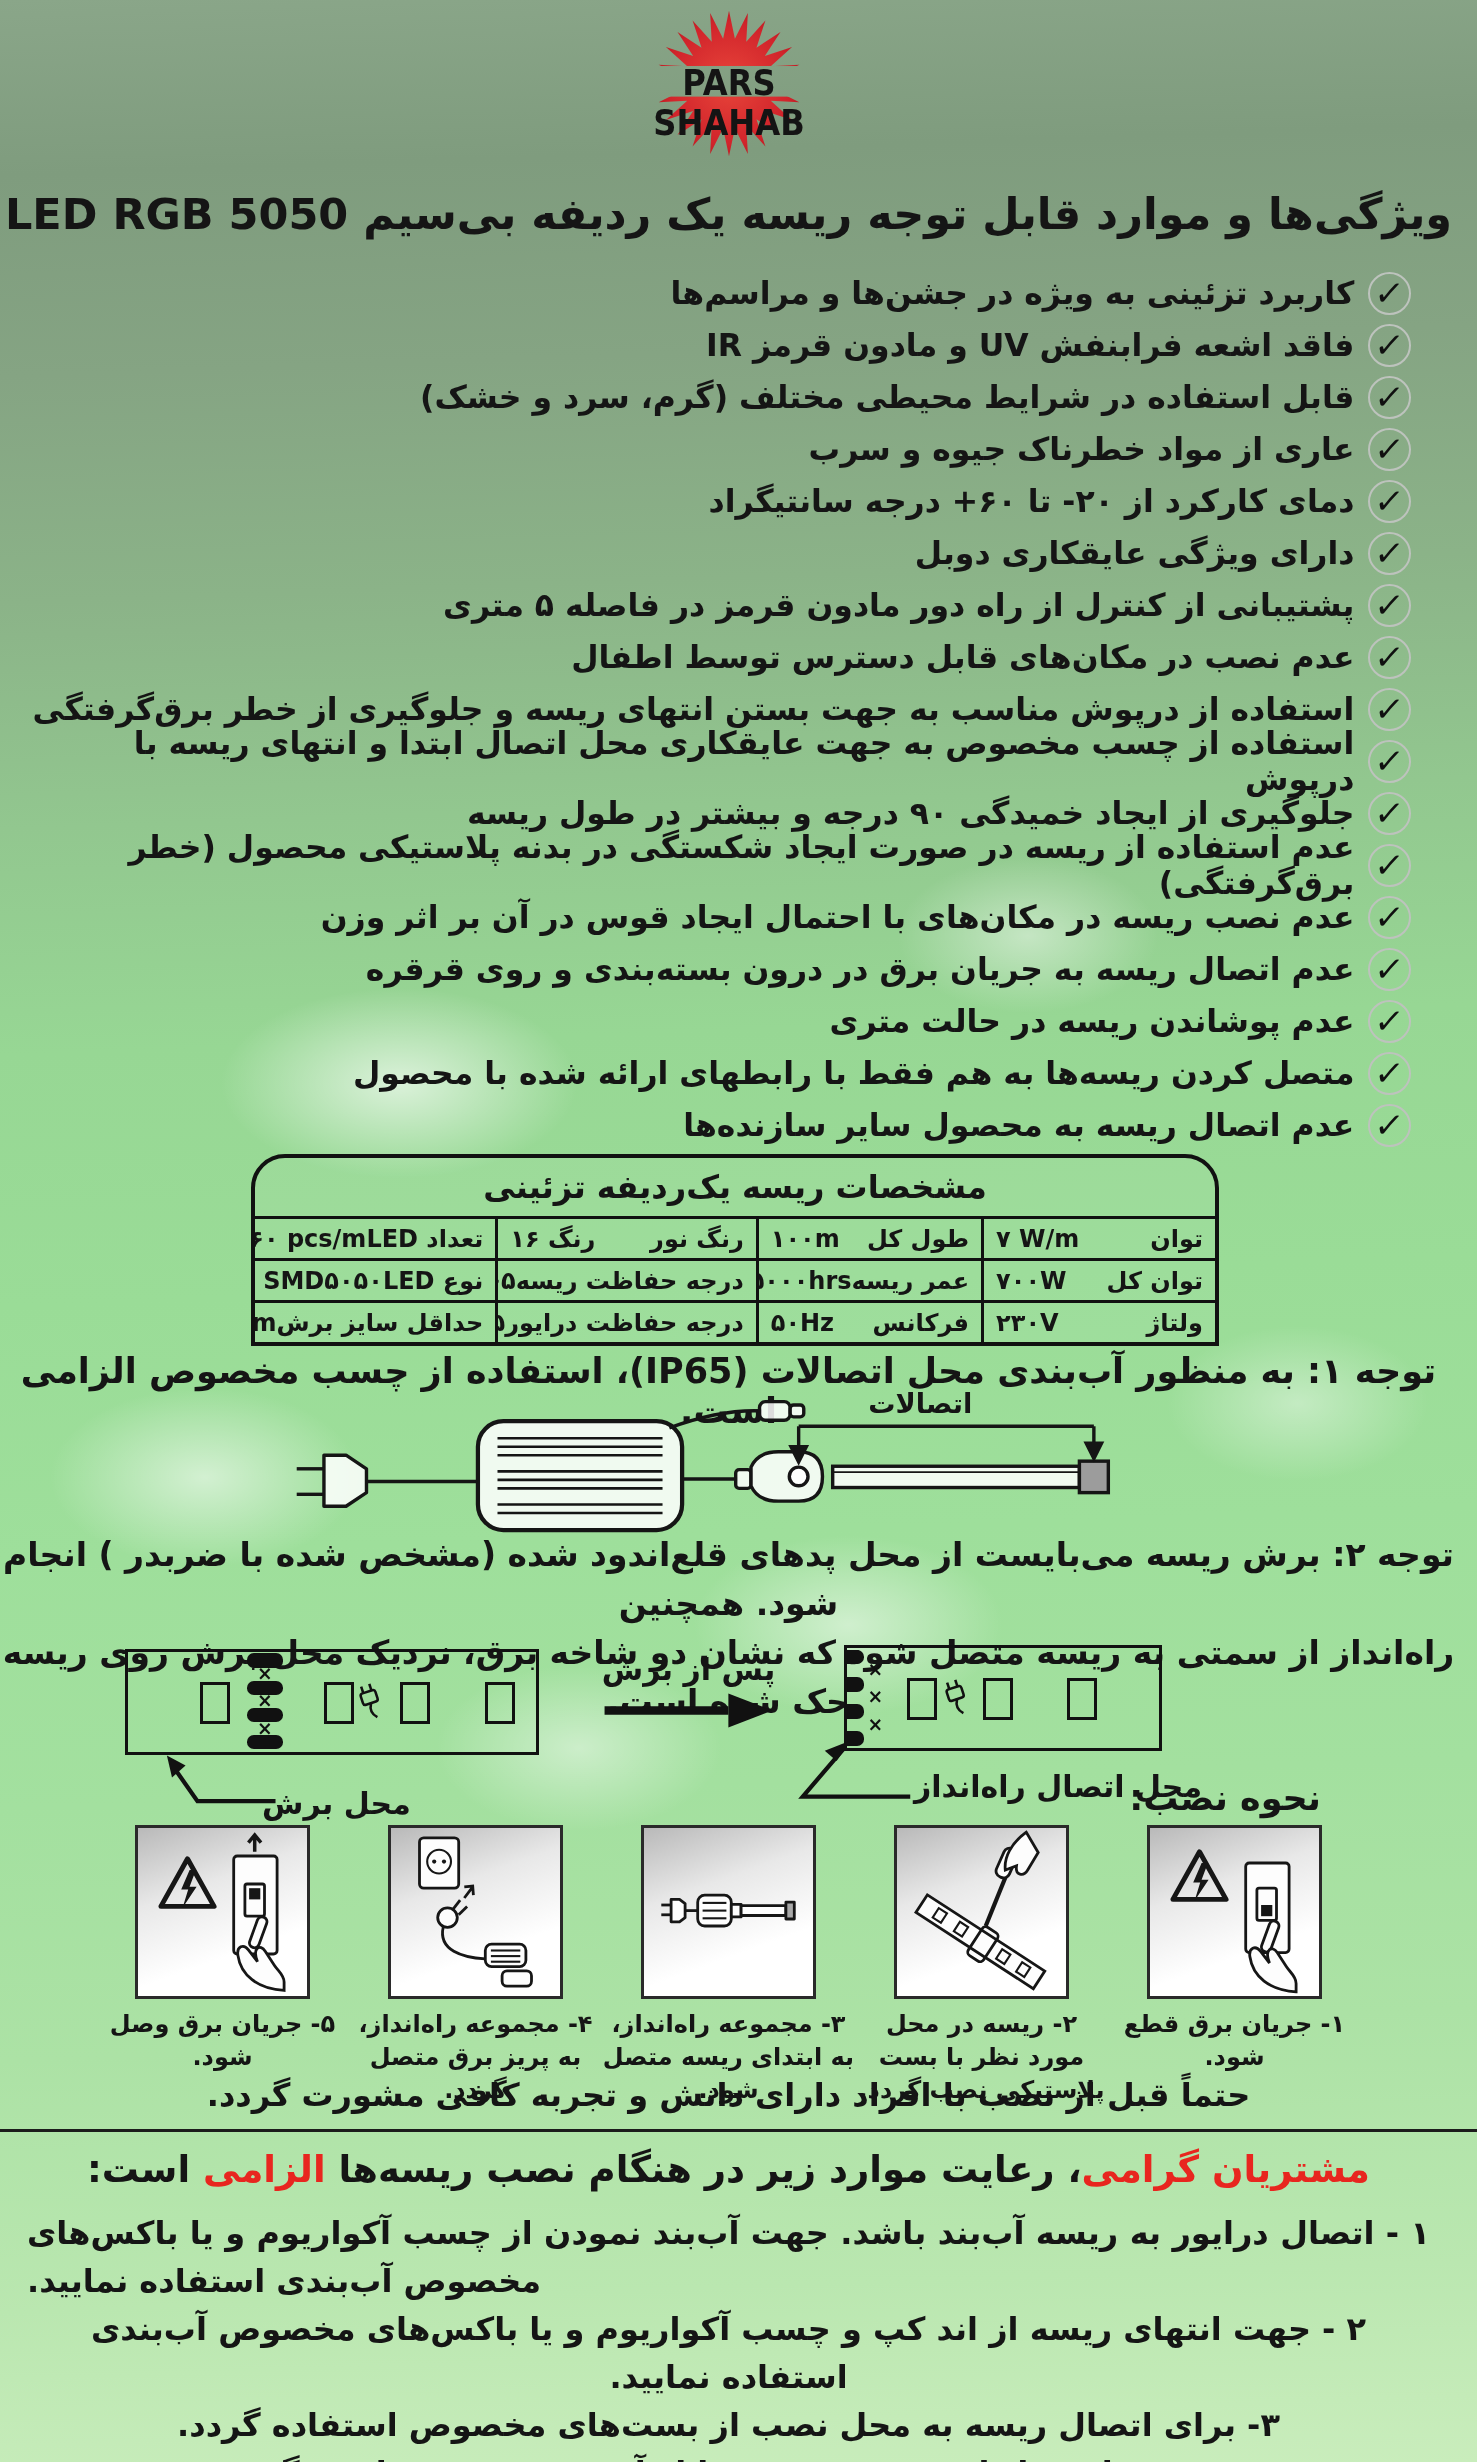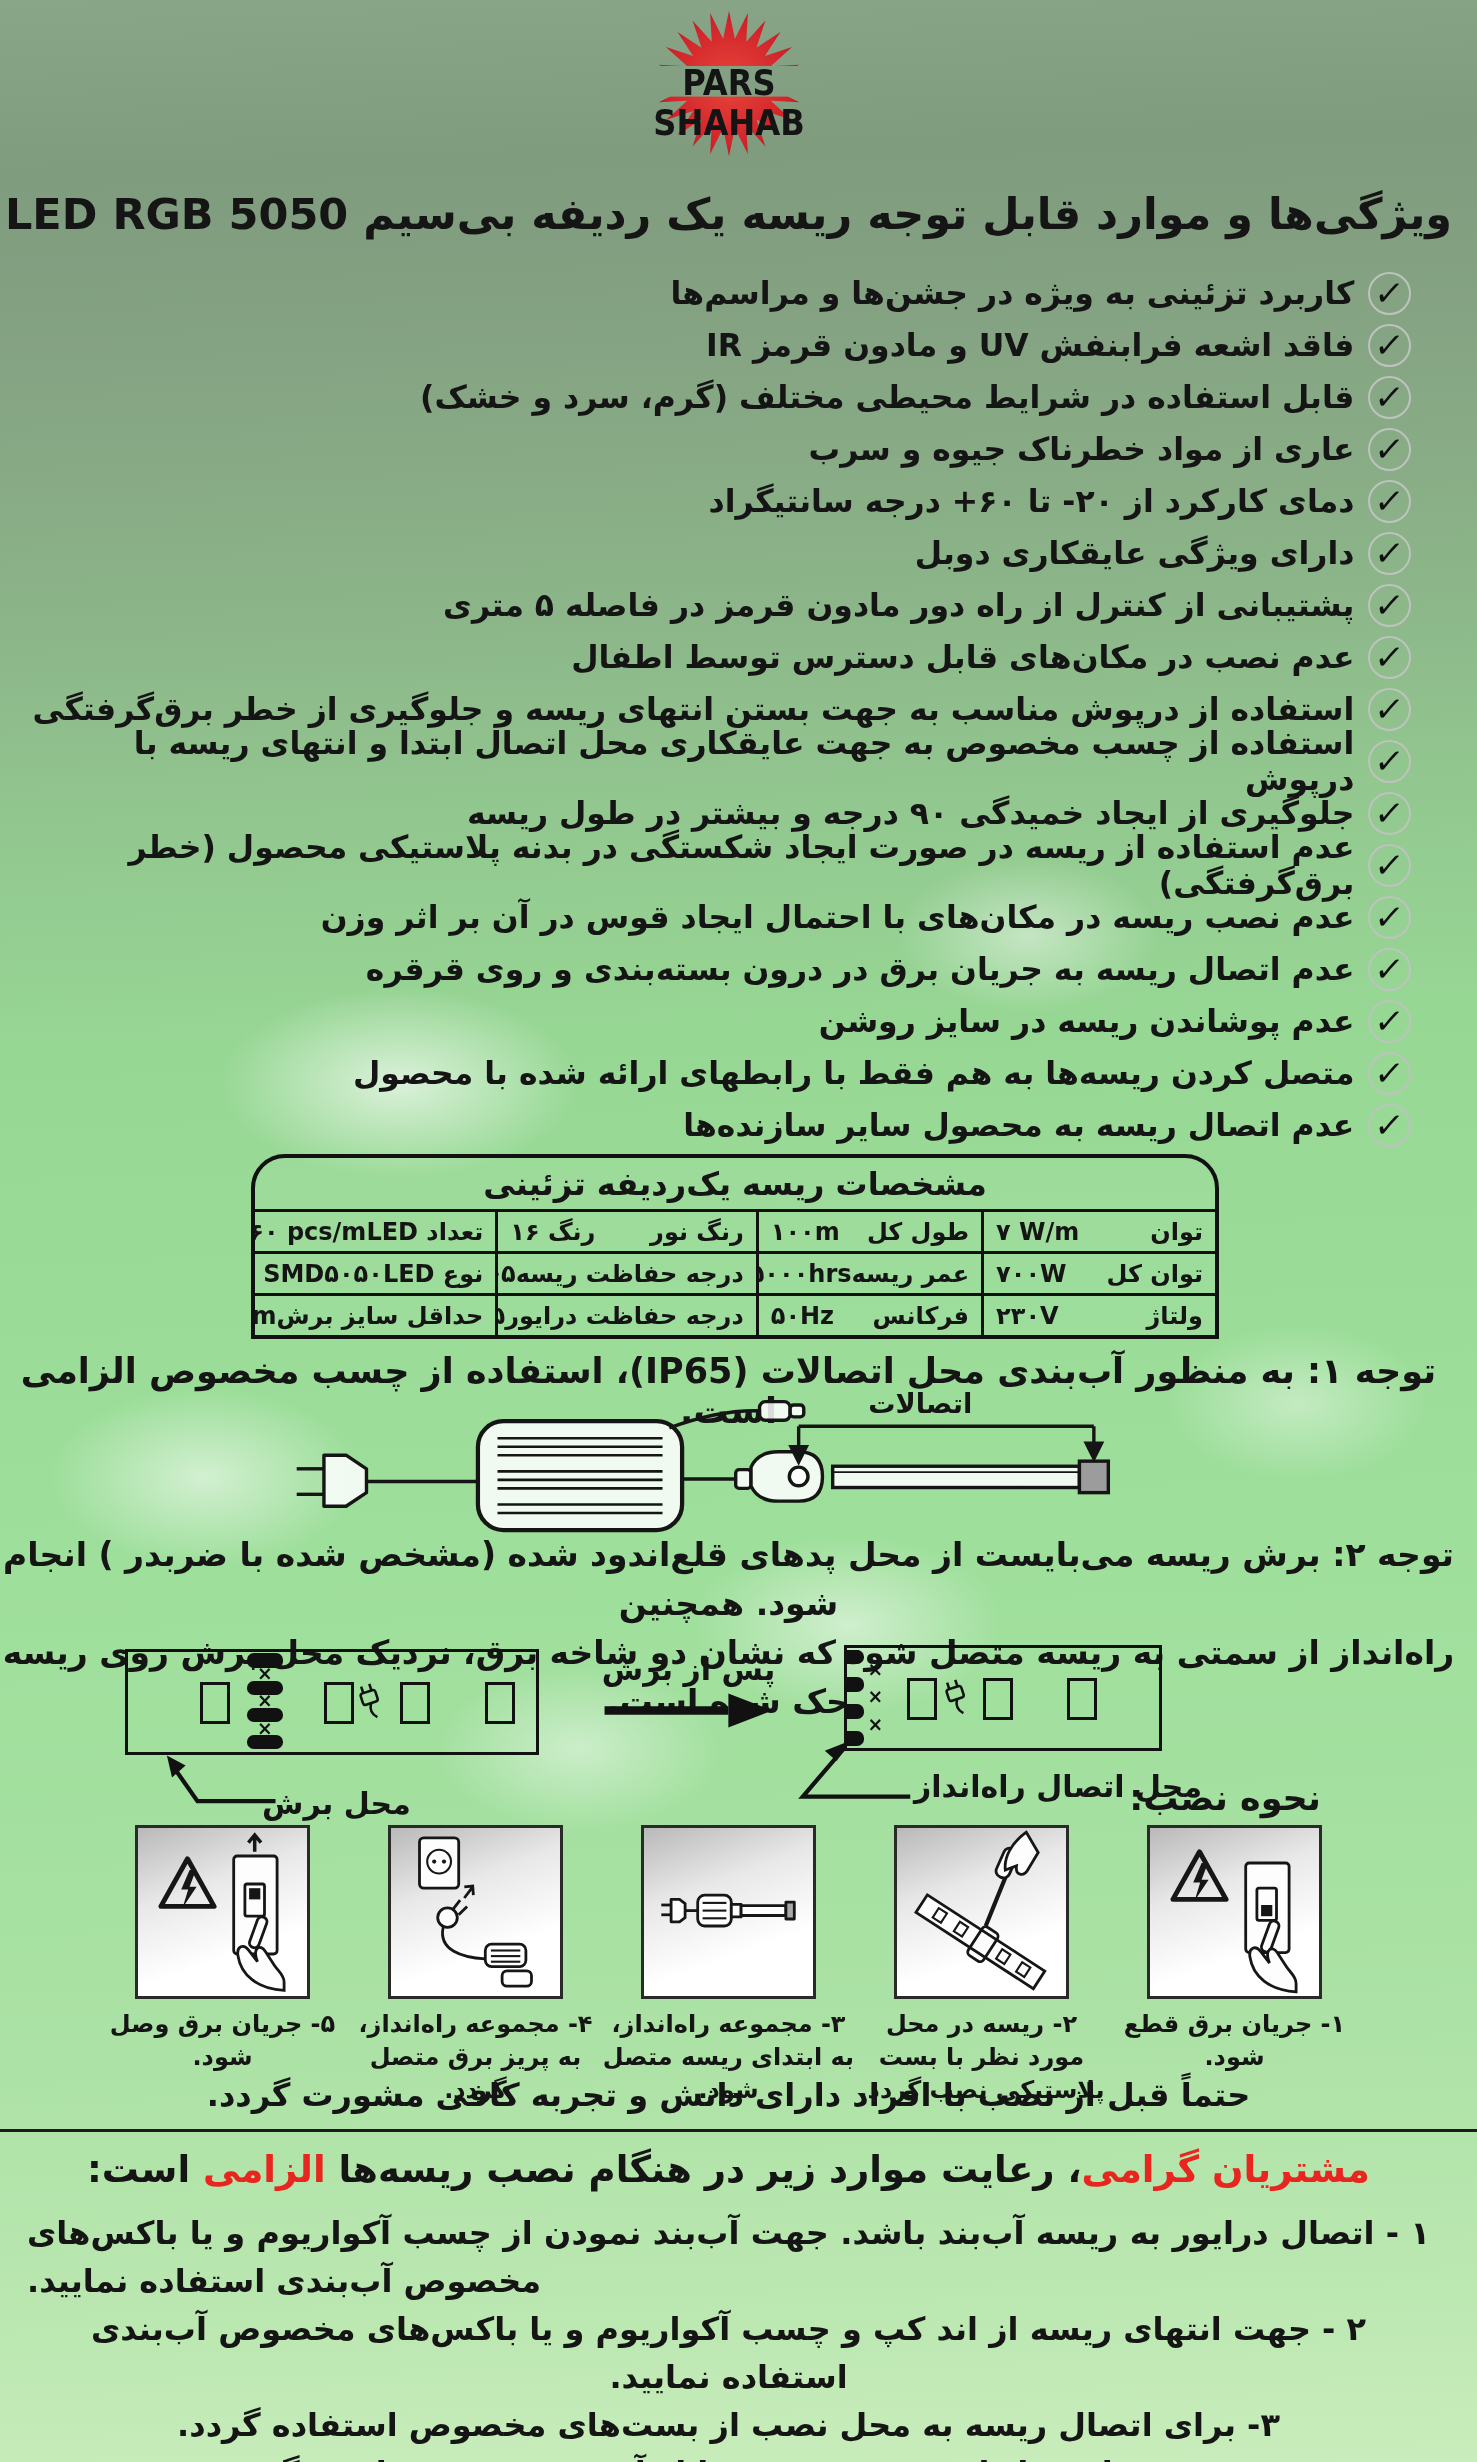--- a/index.html
+++ b/index.html
@@ -27,21 +27,21 @@
   
   .title{top:189px;left:0;right:0;text-align:center;font-size:43px;font-weight:bold;}
   
   .features{top:267px;right:66px;left:51px;list-style:none;margin:0;padding:0;}
   .features li{height:52px;display:flex;align-items:center;gap:13.6px;font-size:31.5px;font-weight:bold;}
   .check{flex:0 0 auto;width:39px;height:39px;border:2.6px solid #bdc3bd;border-radius:50%;
     display:flex;align-items:center;justify-content:center;color:#101010;}
   .check::before{content:"✓";font-size:34px;font-weight:bold;transform:skewX(-8deg);}
   
   .spec{top:1154px;left:271px;width:960px;border:4.3px solid #111;border-radius:34px 34px 0 0;background:rgba(255,255,255,0.04);}
-  .spec-title{height:51px;display:flex;align-items:center;justify-content:center;
+  .spec-title{height:58px;display:flex;align-items:center;justify-content:center;
     font-size:32px;font-weight:bold;}
   .srow{display:flex;border-top:3.4px solid #111;height:39px;}
   .scell{display:flex;align-items:center;justify-content:space-between;padding:0 12px;
     font-weight:bold;font-size:24px;white-space:nowrap;overflow:hidden;}
   .scell:not(:first-child){border-left:none;}
   .srow .scell + .scell{border-right:3.4px solid #111;}
   .c1{width:24.2%;} .c2{width:23.2%;} .c3{width:27.3%;} .c4{width:25.3%;}
   .sval{direction:ltr;}
   
   .note1{top:1351px;left:0;right:0;text-align:center;font-size:35px;font-weight:bold;}
@@ -163,21 +163,21 @@
     <li>
         <span class="check"></span>
         <span>عدم نصب ریسه در مکان‌های با احتمال ایجاد قوس در آن بر اثر وزن</span>
       </li>
     <li>
         <span class="check"></span>
         <span>عدم اتصال ریسه به جریان برق در درون بسته‌بندی و روی قرقره</span>
       </li>
     <li>
         <span class="check"></span>
-        <span>عدم پوشاندن ریسه در سایز روشن</span>
+        <span>عدم پوشاندن ریسه در حالت متری</span>
       </li>
     <li>
         <span class="check"></span>
         <span>متصل کردن ریسه‌ها به هم فقط با رابطهای ارائه شده با محصول</span>
       </li>
     <li>
         <span class="check"></span>
         <span>عدم اتصال ریسه به محصول سایر سازنده‌ها</span>
       </li>
   </ul>

